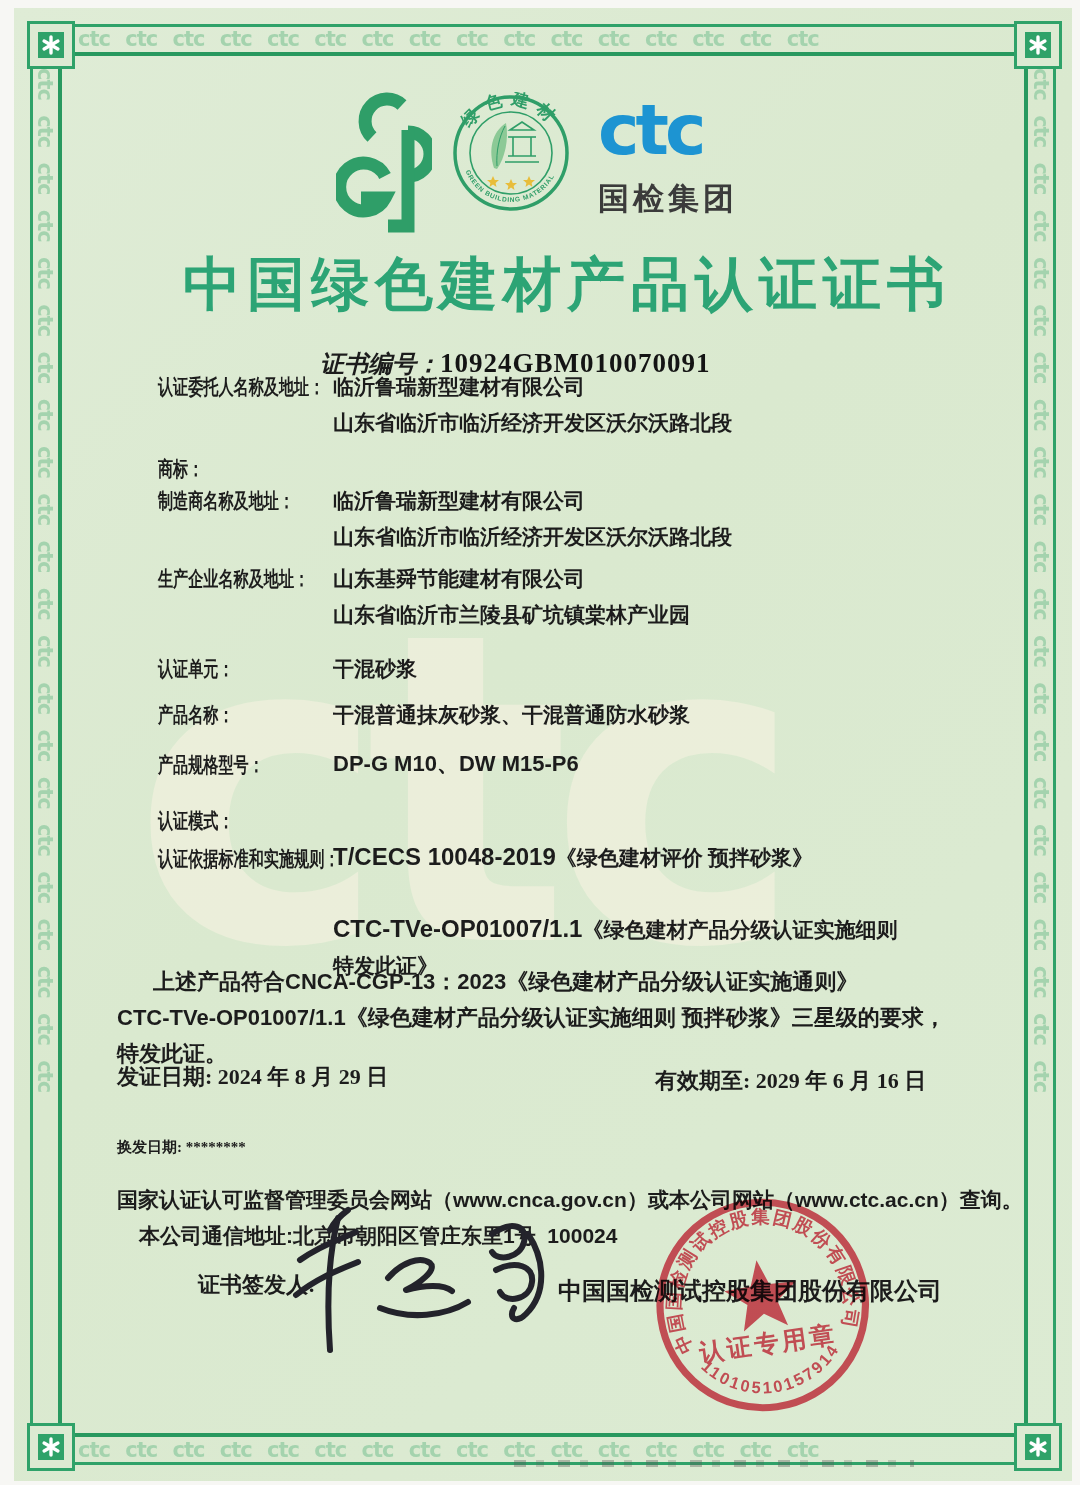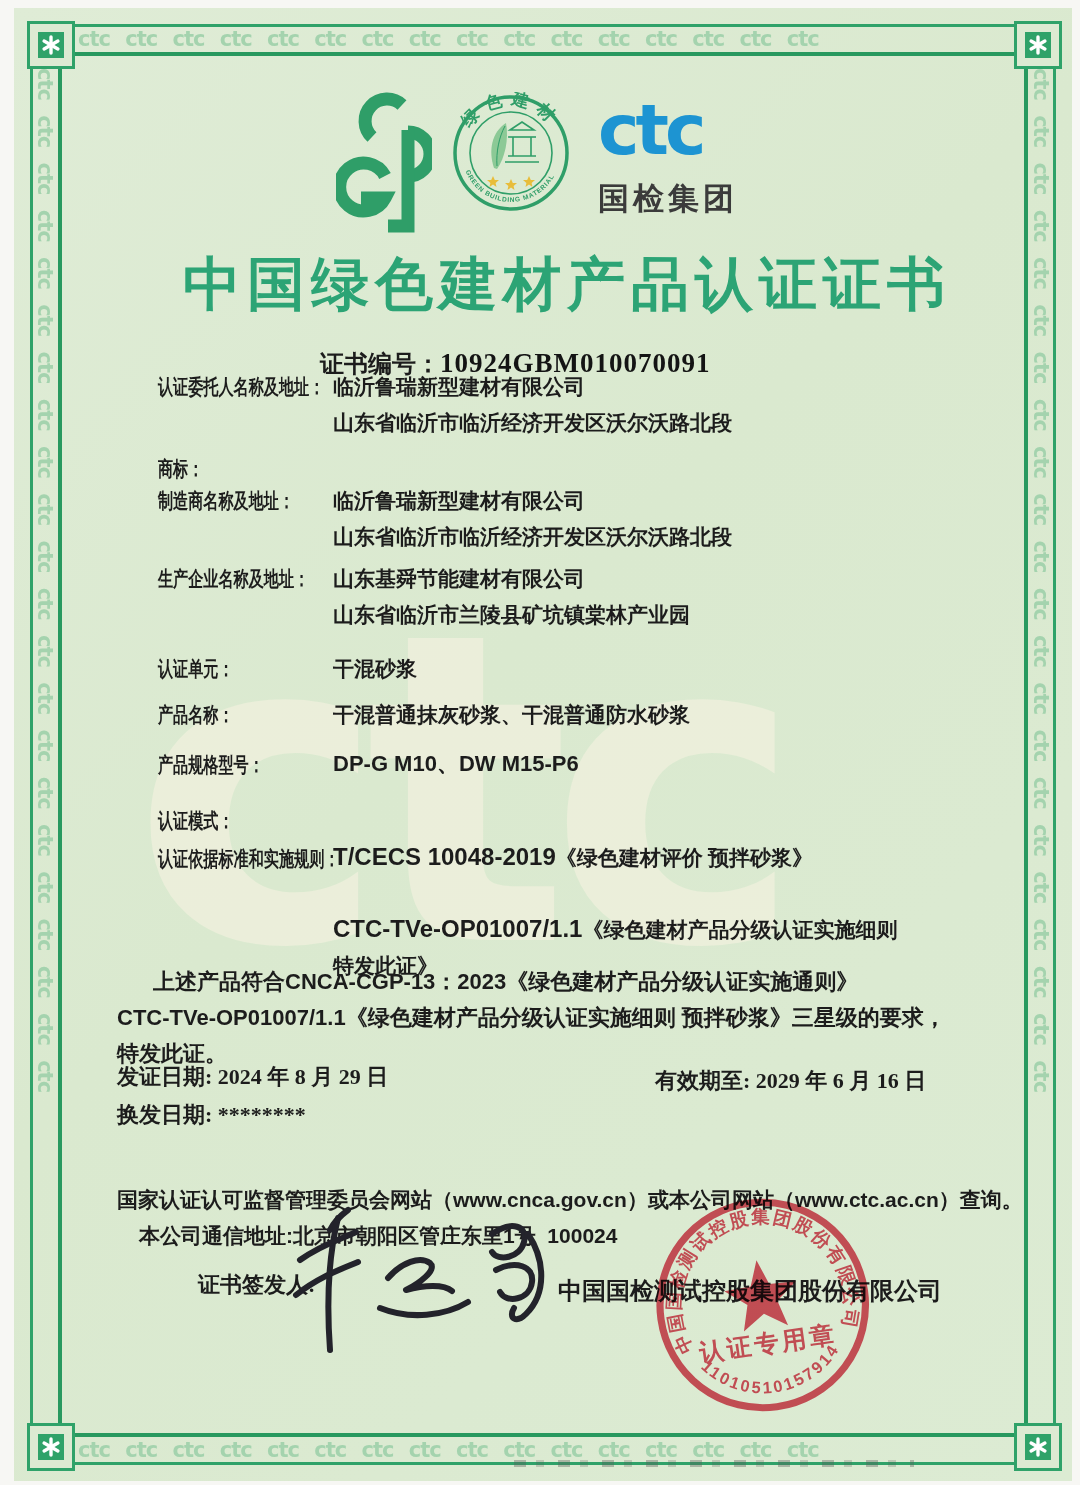--- a/index.html
+++ b/index.html
@@ -44,21 +44,21 @@
   .ctc-cn{font-family:"Liberation Sans",sans-serif;font-weight:bold;font-size:31px;color:#3b3b3b;letter-spacing:4px;margin-top:12px;}
   .title{
     position:absolute;top:238px;left:0;width:1058px;text-align:center;z-index:2;
     font-size:58px;font-weight:700;color:#2ca475;letter-spacing:6px;white-space:pre;padding-left:24px;
   }
   
   .cjk{position:absolute;z-index:2;font-family:"Liberation Serif",serif;font-weight:700;color:#1c1c1c;font-size:21px;white-space:pre;line-height:30px;}
   .mixed{position:absolute;z-index:2;font-family:"Liberation Sans","Liberation Serif",sans-serif;font-weight:700;color:#1c1c1c;font-size:22px;white-space:pre;line-height:32px;}
   .lbl{transform:scaleX(.72);transform-origin:0 50%;}
   .certline{position:absolute;left:290px;top:322px;z-index:2;white-space:pre;}
-  .certline .cl{font-family:"Liberation Serif",serif;font-weight:700;font-size:24px;color:#1c1c1c;}
+  .certline .cl{font-family:"Liberation Serif",serif;font-weight:700;font-size:24px;color:#1c1c1c;font-style:italic;}
   .certline .cn{font-family:"Liberation Serif",serif;font-weight:700;font-size:27px;letter-spacing:1px;color:#141414;}
   .pre{font-family:"Liberation Sans",sans-serif;font-weight:700;font-size:24px;}
   .post{font-family:"Liberation Serif",serif;font-weight:700;font-size:21px;}
   .sig{position:absolute;left:246px;top:1192px;z-index:2;}
   .seal{
     position:absolute;left:636px;top:1184px;z-index:3;opacity:.92;
     mix-blend-mode:multiply;transform:rotate(-8deg);
   }
   .artifact{
     position:absolute;left:500px;top:1452px;width:400px;height:7px;z-index:2;filter:blur(.6px);
@@ -201,21 +201,21 @@
   <div class="cjk" style="left:319px;top:834px"><span class="pre">T/CECS 10048-2019</span><span class="post">《绿色建材评价 预拌砂浆》</span></div>
   <div class="cjk" style="left:319px;top:906px"><span class="pre">CTC-TVe-OP01007/1.1</span><span class="post">《绿色建材产品分级认证实施细则</span></div>
   <div class="cjk" style="left:319px;top:942px"><span class="pre"></span><span class="post">特发此证》</span></div>
 
   <div class="mixed" style="left:103px;top:958px;padding-left:36px">上述产品符合CNCA-CGP-13：2023《绿色建材产品分级认证实施通则》</div>
   <div class="mixed" style="left:103px;top:994px">CTC-TVe-OP01007/1.1《绿色建材产品分级认证实施细则 预拌砂浆》三星级的要求，</div>
   <div class="mixed" style="left:103px;top:1030px">特发此证。</div>
 
   <div class="cjk" style="left:103px;top:1054px;font-size:22px"><span>发证日期:</span><span> 2024 年 8 月 29 日</span></div>
   <div class="cjk" style="left:641px;top:1058px;font-size:22px"><span>有效期至:</span><span> 2029 年 6 月 16 日</span></div>
-  <div class="cjk" style="left:103px;top:1092px;font-size:22px"><span>换发日期:</span><span> ********</span></div>
+  <div class="cjk" style="left:103px;top:1124px;font-size:15px"><span>换发日期:</span><span> ********</span></div>
 
   <div class="mixed" style="left:103px;top:1176px;font-size:21px">国家认证认可监督管理委员会网站（www.cnca.gov.cn）或本公司网站（www.ctc.ac.cn）查询。</div>
   <div class="mixed" style="left:103px;top:1212px;font-size:21px;padding-left:22px">本公司通信地址:北京市朝阳区管庄东里1号  100024</div>
 
   <div class="cjk" style="left:184px;top:1262px;font-size:22px">证书签发人:</div>
   <div class="sig">
     <svg width="320" height="175" viewBox="0 0 320 175" fill="none" stroke="#23232b" stroke-width="6" stroke-linecap="round" stroke-linejoin="round">
       <path d="M88,10 C80,16 74,22 70,30"></path>
       <path d="M78,18 C70,50 66,95 70,150"></path>
       <path d="M40,60 C62,44 84,38 96,32"></path>

